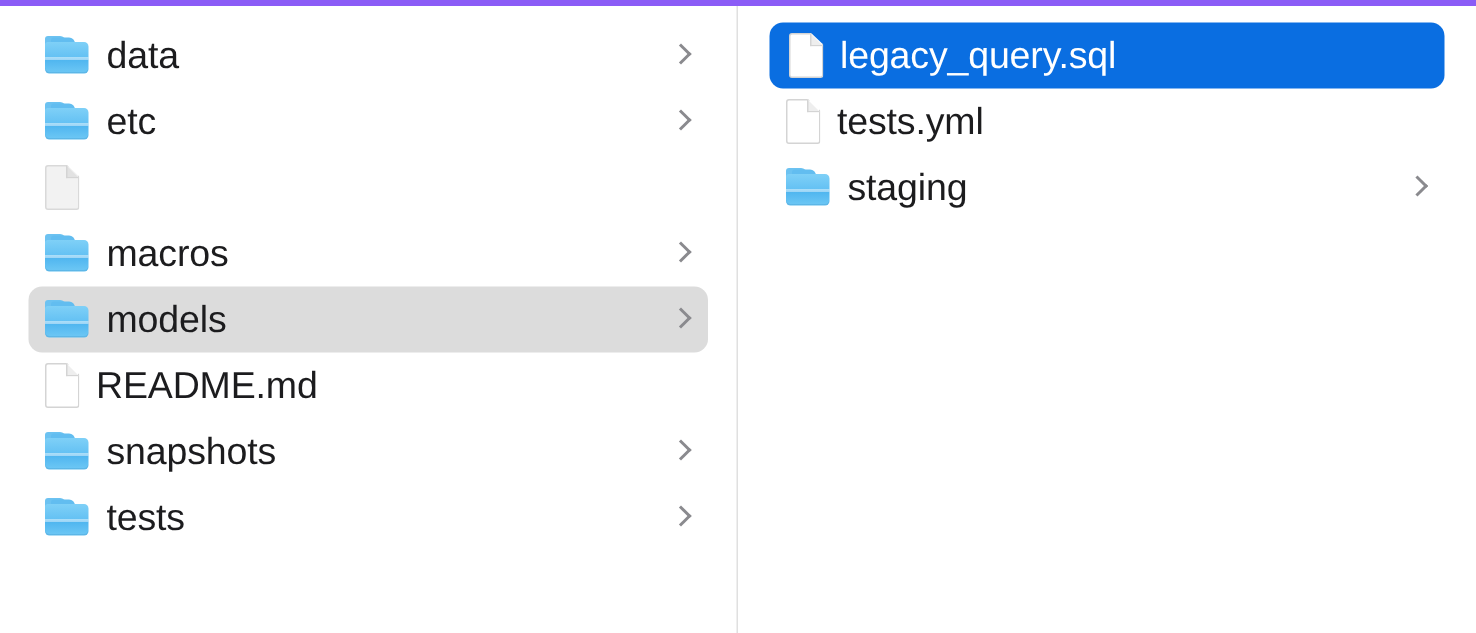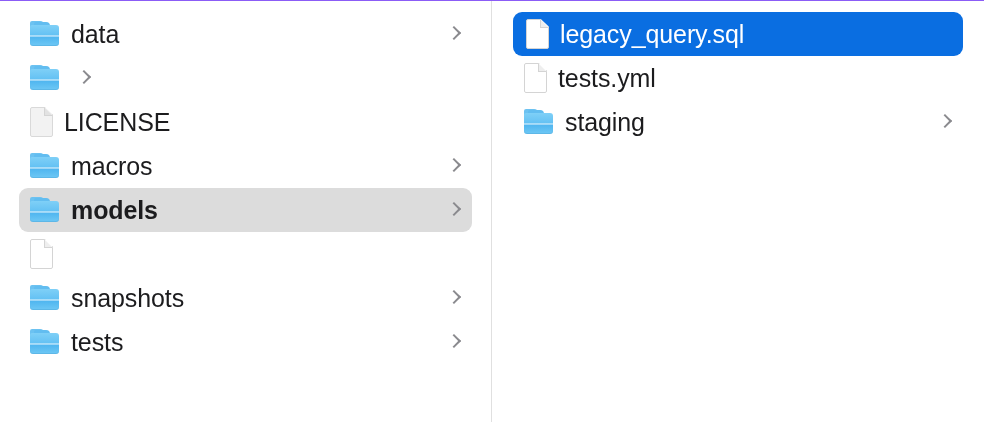--- a/index.html
+++ b/index.html
@@ -11,21 +11,21 @@
     background: #ffffff;
     font-family: "Liberation Sans", sans-serif;
     -webkit-font-smoothing: antialiased;
   }
 
   #browser {
     position: relative;
     width: 984px;
     height: 370px;
     background: #ffffff;
-    border-top: 1px solid #8b5cf6;
+    border-top: 4px solid #8b5cf6;
   }
 
   .column {
     position: absolute;
     top: 0;
     height: 422px;
     background: #ffffff;
     padding-top: 11px;
   }
 
@@ -44,21 +44,21 @@
     height: 44px;
     margin: 0 19px;
     padding: 0 12px 0 10px;
     border-radius: 9px;
     cursor: default;
     user-select: none;
   }
 
   #column-1 .row { margin: 0 21px 0 21px; }
 
-  .row.state-highlighted { background: #dcdcdc; font-weight: bold; }
+  .row.state-highlighted { background: #dcdcdc; }
   .row.state-selected    { background: #0a6ee1; padding-left: 12px; }
 
   .icon {
     flex: 0 0 auto;
     width: 30px;
     height: 30px;
     position: relative;
     margin-right: 11px;
   }
 
@@ -186,28 +186,28 @@
         <span class="label">data</span>
         <span class="chevron"></span>
       </div>
       <div class="row state-normal">
         <span class="icon icon-folder">
           <span class="f-tab"></span>
           <span class="f-tab2"></span>
           <span class="f-body"></span>
           <span class="f-band"></span>
         </span>
+        <span class="label">etc</span>
         <span class="chevron"></span>
       </div>
       <div class="row state-normal">
         <span class="icon icon-doc tone-gray">
           <span class="d-body"></span>
           <span class="d-fold"></span>
         </span>
-        <span class="label">LICENSE</span>
         <span class="chevron hidden"></span>
       </div>
       <div class="row state-normal">
         <span class="icon icon-folder">
           <span class="f-tab"></span>
           <span class="f-tab2"></span>
           <span class="f-body"></span>
           <span class="f-band"></span>
         </span>
         <span class="label">macros</span>
@@ -221,20 +221,21 @@
           <span class="f-band"></span>
         </span>
         <span class="label">models</span>
         <span class="chevron"></span>
       </div>
       <div class="row state-normal">
         <span class="icon icon-doc">
           <span class="d-body"></span>
           <span class="d-fold"></span>
         </span>
+        <span class="label">README.md</span>
         <span class="chevron hidden"></span>
       </div>
       <div class="row state-normal">
         <span class="icon icon-folder">
           <span class="f-tab"></span>
           <span class="f-tab2"></span>
           <span class="f-body"></span>
           <span class="f-band"></span>
         </span>
         <span class="label">snapshots</span>

